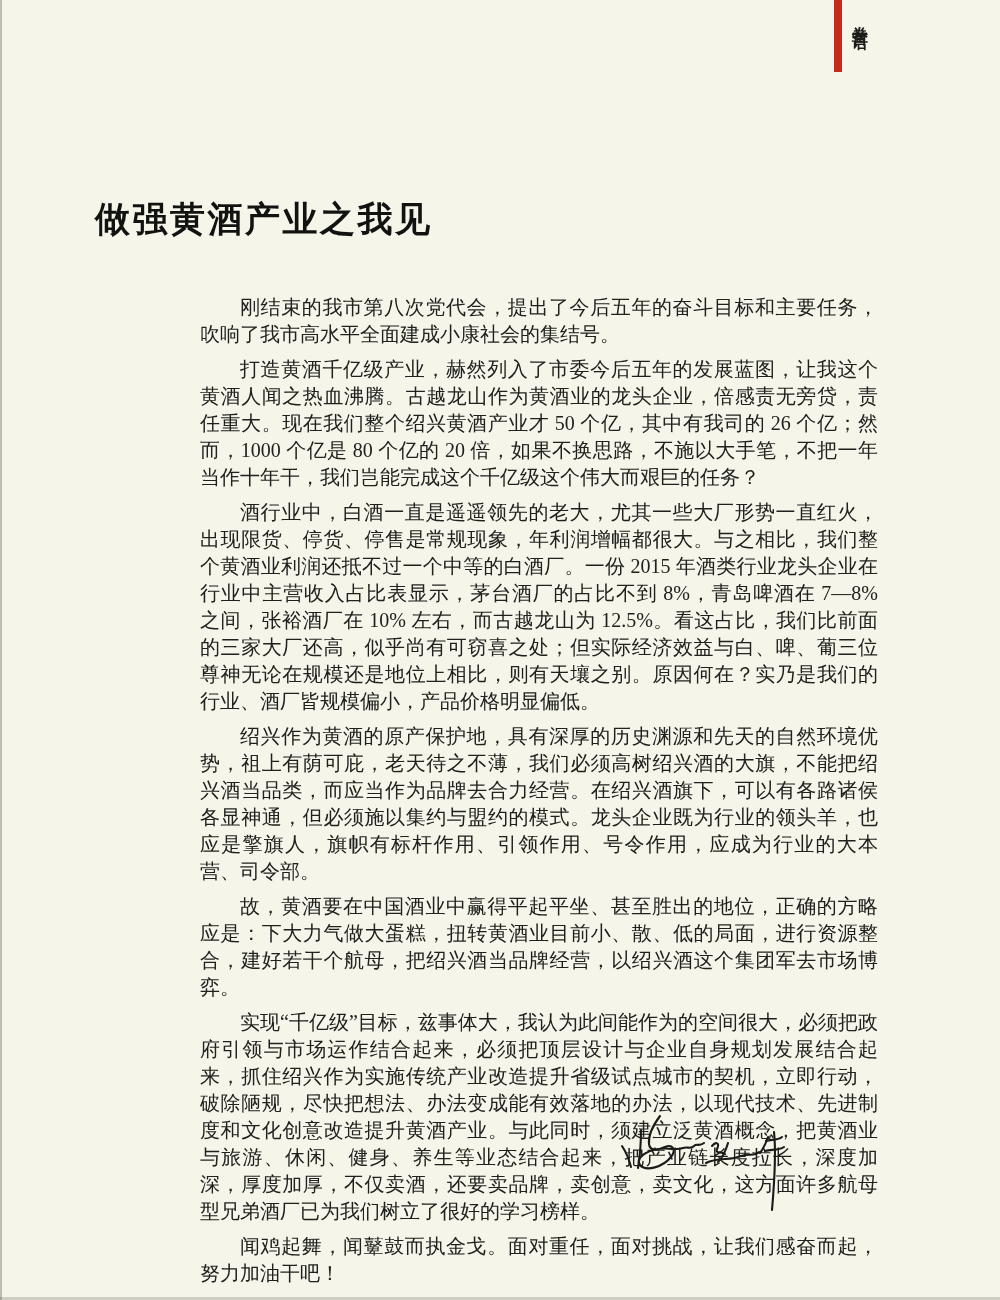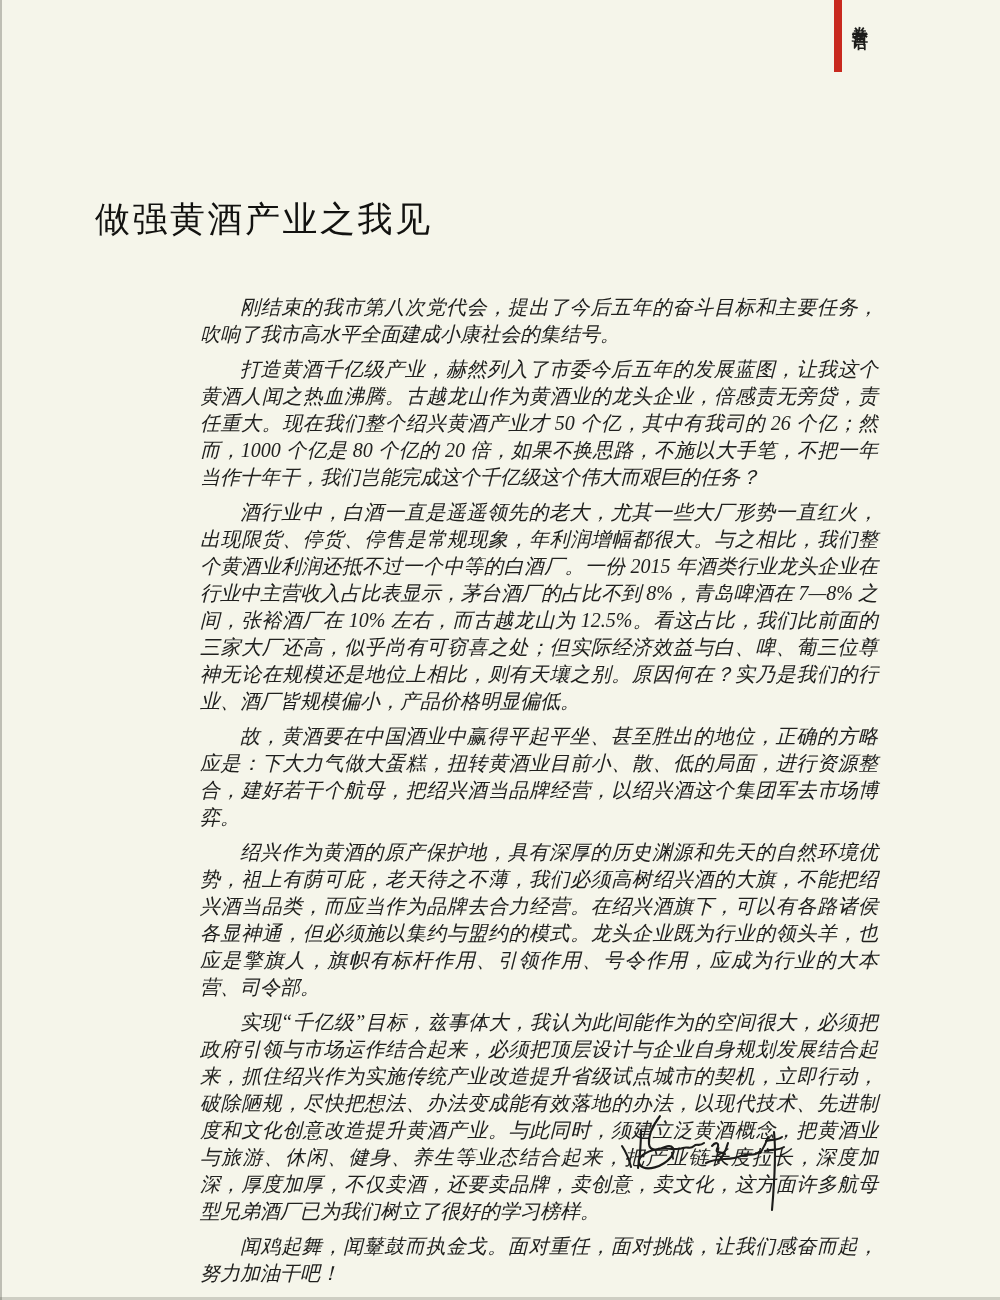--- a/index.html
+++ b/index.html
@@ -54,35 +54,34 @@
     font-weight: 600;
     letter-spacing: 4px;
     color: #1c1c1a;
   }
   
   .article-title {
     position: absolute;
     left: 95px; top: 177px;
     font-family: "Liberation Sans", "DejaVu Sans", sans-serif;
     font-size: 35px;
-    font-weight: 400;
+    font-weight: 700;
     letter-spacing: 2.5px;
     color: #121210;
     line-height: 1.1;
     white-space: nowrap;
   }
   
   .article-body {
     position: absolute;
     left: 200px; top: 294px;
     width: 678px;
     font-size: 20px;
     line-height: 27px;
     text-align: justify;
-    font-style: italic;
   }
   .article-body p {
     margin: 0 0 8px 0;
     text-indent: 2em;
   }
   
   .signature {
     position: absolute;
     left: 608px; top: 1110px;
     width: 200px; height: 115px;
@@ -111,22 +110,22 @@
     <div class="corner-bar"></div>
     <div class="corner-label">卷首语</div>
   </div>
 
   <h1 class="article-title">做强黄酒产业之我见</h1>
 
   <div class="article-body">
     <p>刚结束的我市第八次党代会，提出了今后五年的奋斗目标和主要任务，吹响了我市高水平全面建成小康社会的集结号。</p>
     <p>打造黄酒千亿级产业，赫然列入了市委今后五年的发展蓝图，让我这个黄酒人闻之热血沸腾。古越龙山作为黄酒业的龙头企业，倍感责无旁贷，责任重大。现在我们整个绍兴黄酒产业才 50 个亿，其中有我司的 26 个亿；然而，1000 个亿是 80 个亿的 20 倍，如果不换思路，不施以大手笔，不把一年当作十年干，我们岂能完成这个千亿级这个伟大而艰巨的任务？</p>
     <p>酒行业中，白酒一直是遥遥领先的老大，尤其一些大厂形势一直红火，出现限货、停货、停售是常规现象，年利润增幅都很大。与之相比，我们整个黄酒业利润还抵不过一个中等的白酒厂。一份 2015 年酒类行业龙头企业在行业中主营收入占比表显示，茅台酒厂的占比不到 8%，青岛啤酒在 7—8% 之间，张裕酒厂在 10% 左右，而古越龙山为 12.5%。看这占比，我们比前面的三家大厂还高，似乎尚有可窃喜之处；但实际经济效益与白、啤、葡三位尊神无论在规模还是地位上相比，则有天壤之别。原因何在？实乃是我们的行业、酒厂皆规模偏小，产品价格明显偏低。</p>
+    <p>绍兴作为黄酒的原产保护地，具有深厚的历史渊源和先天的自然环境优势，祖上有荫可庇，老天待之不薄，我们必须高树绍兴酒的大旗，不能把绍兴酒当品类，而应当作为品牌去合力经营。在绍兴酒旗下，可以有各路诸侯各显神通，但必须施以集约与盟约的模式。龙头企业既为行业的领头羊，也应是擎旗人，旗帜有标杆作用、引领作用、号令作用，应成为行业的大本营、司令部。</p>
     <p>故，黄酒要在中国酒业中赢得平起平坐、甚至胜出的地位，正确的方略应是：下大力气做大蛋糕，扭转黄酒业目前小、散、低的局面，进行资源整合，建好若干个航母，把绍兴酒当品牌经营，以绍兴酒这个集团军去市场博弈。</p>
-    <p>绍兴作为黄酒的原产保护地，具有深厚的历史渊源和先天的自然环境优势，祖上有荫可庇，老天待之不薄，我们必须高树绍兴酒的大旗，不能把绍兴酒当品类，而应当作为品牌去合力经营。在绍兴酒旗下，可以有各路诸侯各显神通，但必须施以集约与盟约的模式。龙头企业既为行业的领头羊，也应是擎旗人，旗帜有标杆作用、引领作用、号令作用，应成为行业的大本营、司令部。</p>
     <p>实现“千亿级”目标，兹事体大，我认为此间能作为的空间很大，必须把政府引领与市场运作结合起来，必须把顶层设计与企业自身规划发展结合起来，抓住绍兴作为实施传统产业改造提升省级试点城市的契机，立即行动，破除陋规，尽快把想法、办法变成能有效落地的办法，以现代技术、先进制度和文化创意改造提升黄酒产业。与此同时，须建立泛黄酒概念，把黄酒业与旅游、休闲、健身、养生等业态结合起来，把产业链长度拉长，深度加深，厚度加厚，不仅卖酒，还要卖品牌，卖创意，卖文化，这方面许多航母型兄弟酒厂已为我们树立了很好的学习榜样。</p>
     <p>闻鸡起舞，闻鼙鼓而执金戈。面对重任，面对挑战，让我们感奋而起，努力加油干吧！</p>
   </div>
 
   <div class="signature" aria-label="傅建伟">
     <svg viewBox="0 0 200 115" xmlns="http://www.w3.org/2000/svg">
 
       <path d="M14,36 C18,42 21,49 23,57"></path>
       <path d="M33,20 C33,32 32,46 30,58"></path>
       <path d="M52,6 C46,14 40,24 41,34 C42,42 50,40 57,37 C64,34 69,39 63,47 C55,57 38,62 32,55 C27,48 38,41 50,39 C62,37 68,41 75,38 C80,36 82,40 86,36 C89,33 91,37 96,33"></path>

